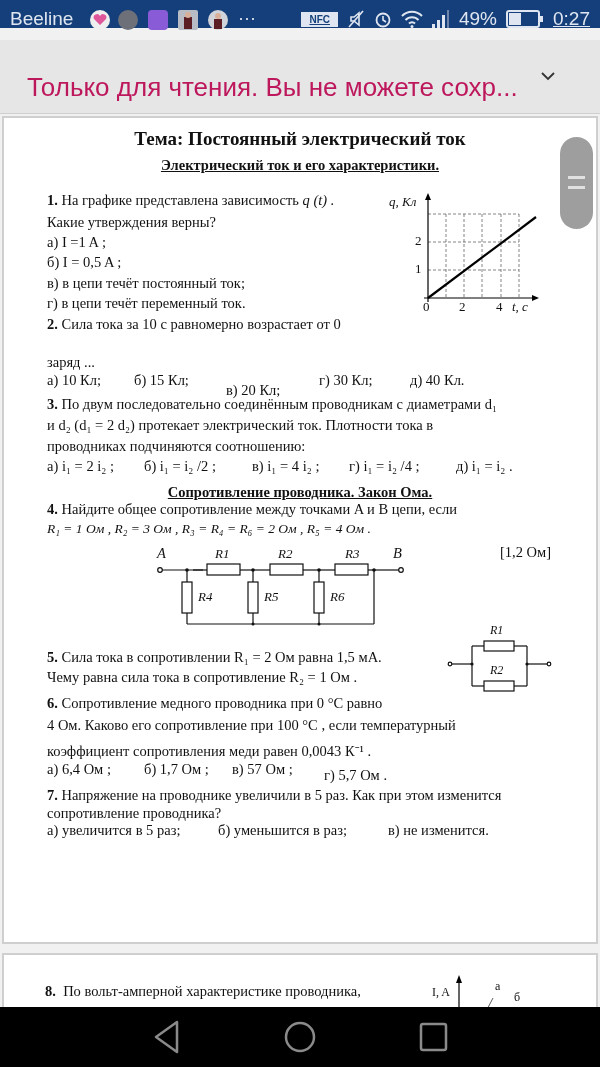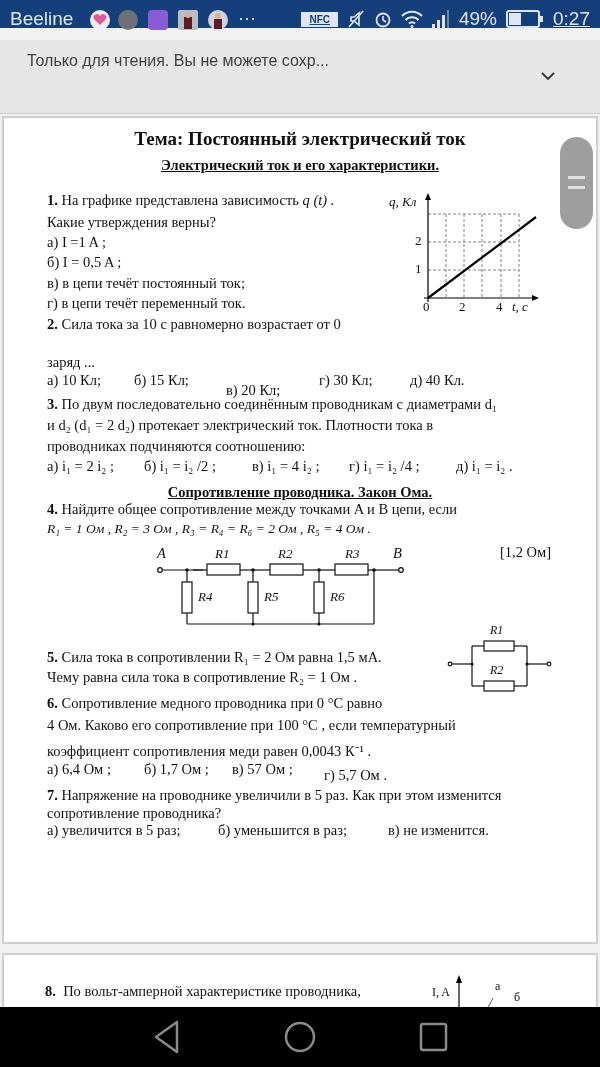--- a/index.html
+++ b/index.html
@@ -6,21 +6,21 @@
   body { width:600px; height:1067px; position:relative; overflow:hidden; background:#f1f1f1; font-family:"Liberation Serif", serif; color:#111; }
   .statusbar { position:absolute; left:0; top:0; width:600px; height:28px; background:#143f7a; color:#dfe6f1; font-family:"Liberation Sans", sans-serif; }
   .statusbar .carrier { position:absolute; left:10px; top:8px; font-size:19px; }
   .notif { position:absolute; top:10px; width:20px; height:20px; border-radius:50%; }
   .status-right { position:absolute; right:10px; top:8px; display:flex; align-items:center; gap:9px; font-size:19px; }
   .nfc { background:#dfe6f1; color:#143f7a; font-size:10px; font-weight:bold; padding:2px 8px; border-radius:0;text-decoration:underline; }
   .battery { width:30px; height:14px; border:2px solid #dfe6f1; border-radius:3px; position:relative; }
   .battery::after { content:""; position:absolute; left:1px; top:1px; width:12px; height:12px; background:#dfe6f1; }
   .battery::before { content:""; position:absolute; right:-5px; top:4px; width:3px; height:6px; background:#dfe6f1; }
   .readonly-bar { position:absolute; left:0; top:40px; width:600px; height:73px; background:#e6e6e6; border-bottom:1px solid #cfcfcf; font-family:"Liberation Sans", sans-serif; }
-  .readonly-bar .msg { position:absolute; left:27px; top:12px; font-size:16px; color:#404040; }
+  .readonly-bar .msg { position:absolute; left:27px; top:32px; font-size:26px; color:#be185d; }
   .readonly-bar .chev { position:absolute; right:40px; top:24px; width:24px; height:24px; }
   .page { position:absolute; left:2px; width:592px; background:#fff; border:2px solid #cfcfcf; }
   .p1 { top:116px; height:824px; }
   .p2 { top:953px; height:140px; }
   .t { position:absolute; font-size:14.5px; white-space:nowrap; }
   .title { font-size:19px; font-weight:bold; }
   .sub { font-weight:bold; text-decoration:underline; font-size:14.5px; }
   b.n { font-weight:bold; }
   .m { font-style:italic; }
   .scrollthumb { position:absolute; left:560px; top:137px; width:33px; height:92px; background:#9e9e9e; border-radius:17px; }

